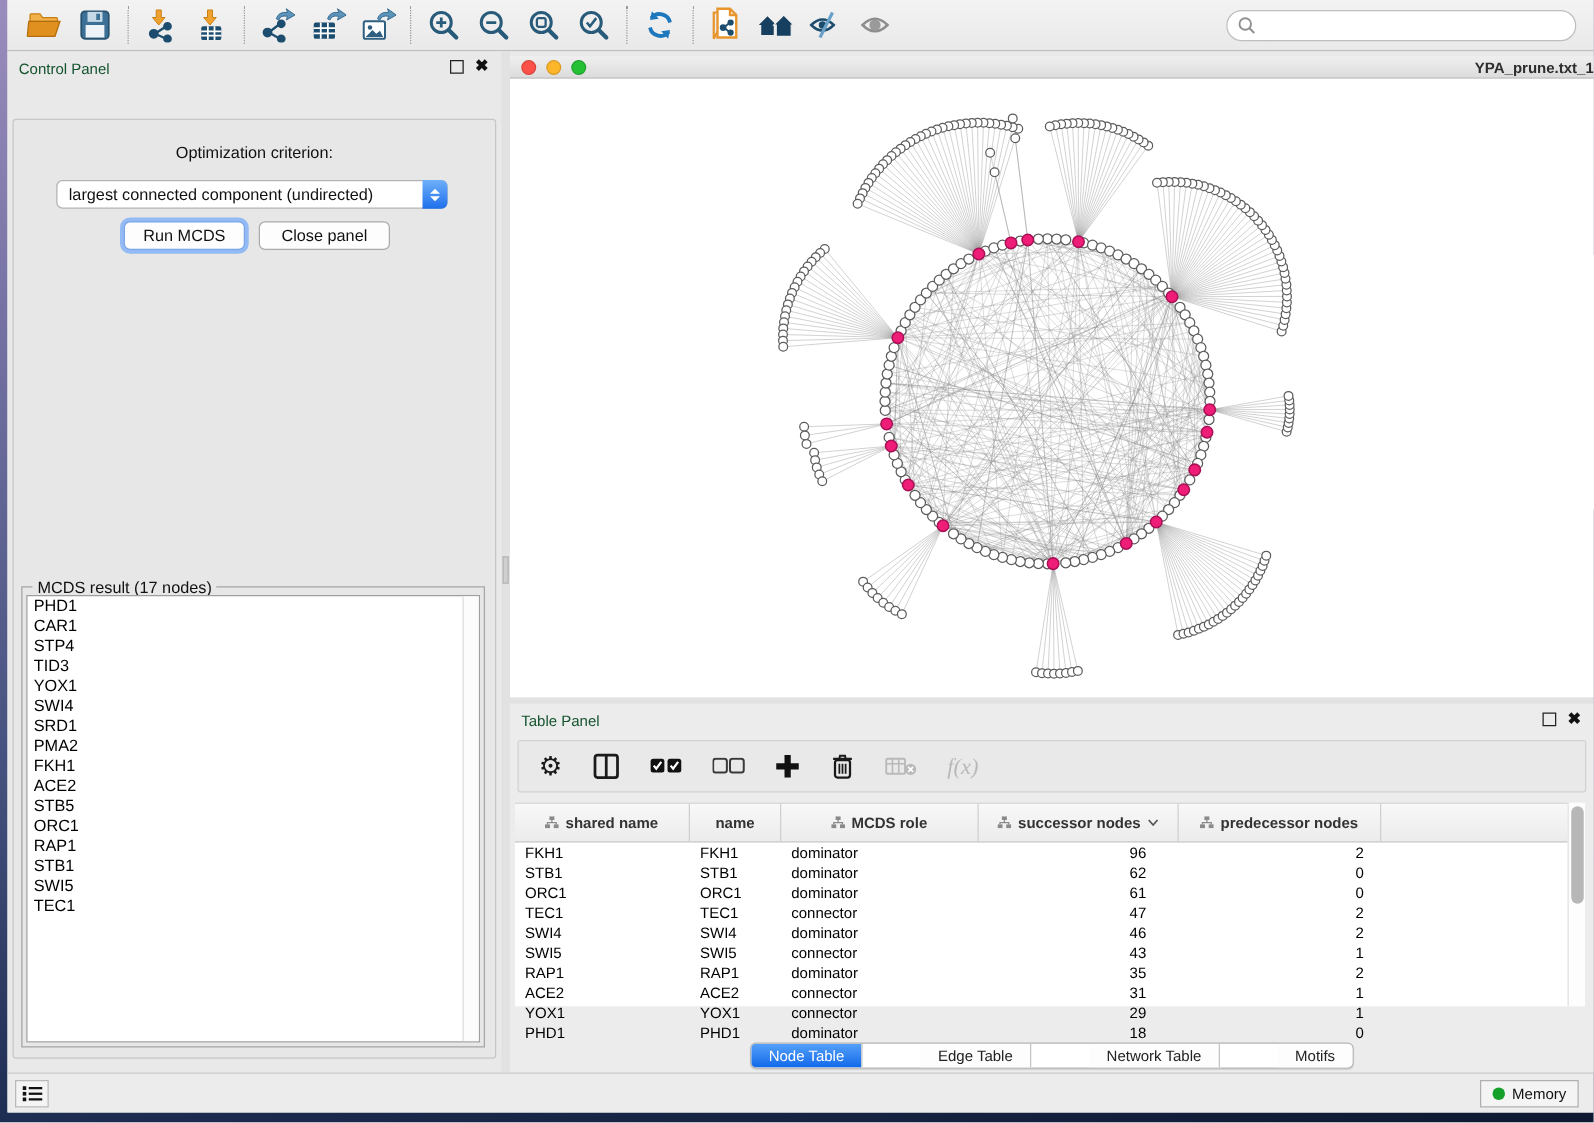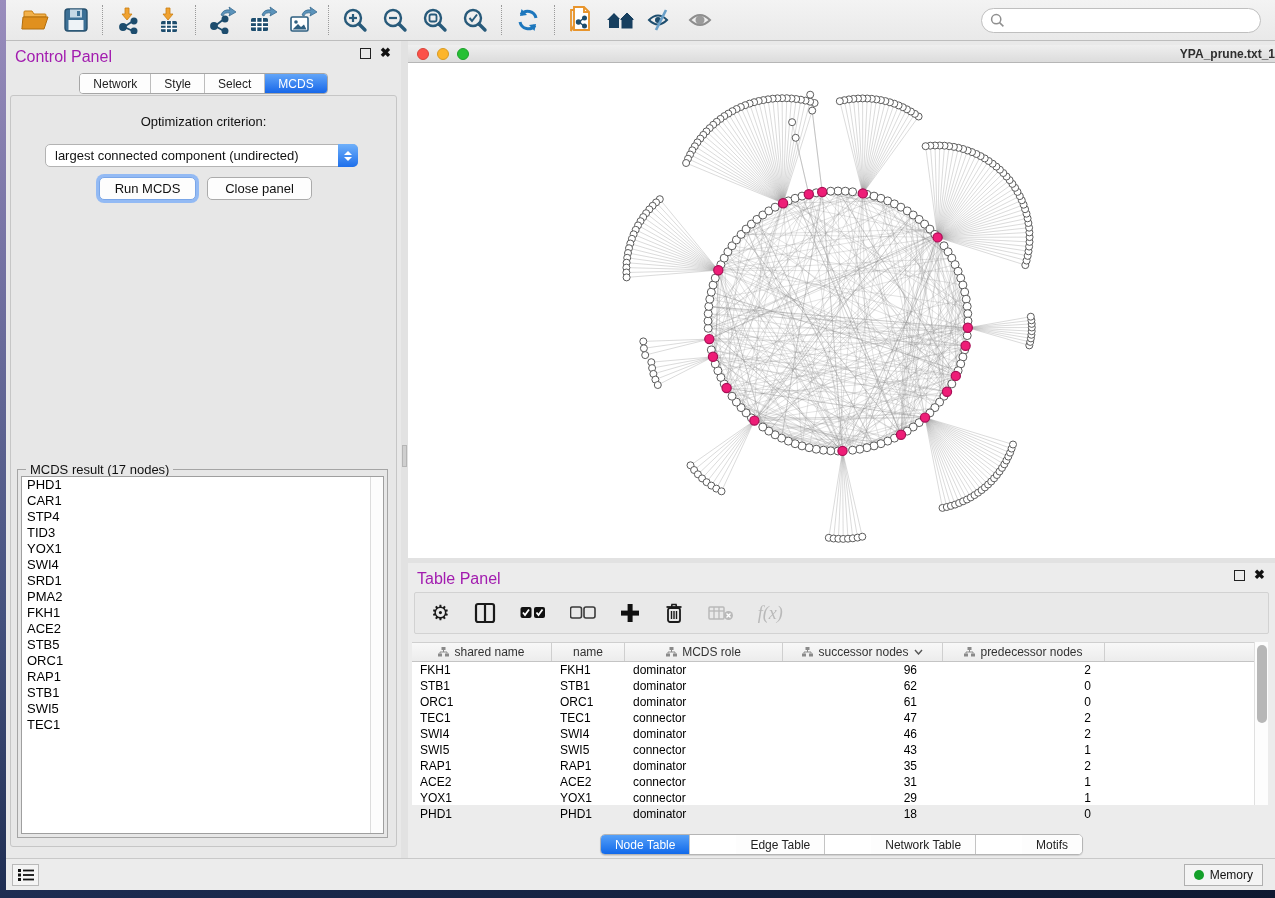--- a/index.html
+++ b/index.html
@@ -14,21 +14,21 @@
     display:flex; align-items:center; padding-left:10px; }
   .tb-btn { width:40px; height:34px; display:flex; align-items:center; justify-content:center; cursor:default; }
   .tb-sep { width:1px; height:30px; border-left:1px dotted #9a9a9a; margin:0 6px; }
   .search-wrap { position:absolute; right:14px; top:8px; width:280px; height:25px; background:#fff;
     border:1px solid #bfbfbf; border-radius:13px; display:flex; align-items:center; padding-left:8px; }
   .search-wrap input { border:none; outline:none; flex:1; height:20px; font-size:12px; background:transparent; }
 
   
   .control-panel { position:absolute; left:0; top:41px; width:395px; bottom:32px; background:#e9e9e9; }
   .panel-head { position:relative; height:26px; }
-  .panel-title { position:absolute; left:9px; top:7px; font-size:16px; color:#a21caf; }
+  .panel-title { position:absolute; left:9px; top:7px; font-size:12px; color:#14532d; }
   .float-ic { position:absolute; top:7px; width:11px; height:11px; border:1.6px solid #222; }
   .close-ic { position:absolute; top:5px; font-size:13px; font-weight:bold; color:#111; line-height:13px; }
   .cp-float { right:30px; } .cp-close { right:10px; }
 
   .tabbar { position:absolute; left:0; right:0; top:32px; display:flex; justify-content:center; }
   .seg { display:flex; border:1px solid #a6a6a6; border-radius:4px; overflow:hidden; background:#fff; height:21px; }
   .seg .tab { padding:0 13px; font-size:12px; color:#222; display:flex; align-items:center; border-right:1px solid #bdbdbd; background:#fdfdfd; }
   .seg .tab:last-child { border-right:none; }
   .seg .tab.sel { background:linear-gradient(#62a5f8,#1767e9); color:#fff; }
 
@@ -71,21 +71,21 @@
 
   
   .table-panel { position:absolute; left:0; right:0; top:522px; bottom:0; background:#ececec; }
   .tp-float { right:30px; } .tp-close { right:10px; }
   .tp-toolbar { position:absolute; left:6px; right:6px; top:29px; height:42px; background:#e9e9e9;
     border:1px solid #d2d2d2; border-radius:2px; display:flex; align-items:center; padding-left:16px; gap:24px; }
   .tp-ic { display:flex; align-items:center; justify-content:center; height:30px; }
   .fx { font-family:"Liberation Serif", serif; font-style:italic; font-size:18px; color:#b9b9b9; }
 
   .ntable { position:absolute; left:4px; top:79px; width:856px; height:163px; background:#fff; }
-  .nt-head { display:flex; height:20px; background:linear-gradient(#f8f8f8,#ececec); border-top:1px solid #cfcfcf; border-bottom:1px solid #c4c4c4; }
+  .nt-head { display:flex; height:32px; background:linear-gradient(#f8f8f8,#ececec); border-top:1px solid #cfcfcf; border-bottom:1px solid #c4c4c4;font-weight:bold; }
   .nt-hcell { display:flex; align-items:center; justify-content:center; gap:5px; border-right:1px solid #cfcfcf;
     font-size:12px; color:#333; overflow:hidden; }
   .nt-hcell.filler { border-right:none; }
   .nt-body { position:relative; }
   .nt-row { display:flex; height:16px; align-items:center; font-size:12px; color:#000; }
   .nt-cell { overflow:hidden; white-space:nowrap; }
   .nt-scroll { position:absolute; right:0; top:0; width:14px; height:163px; background:#fdfdfd; border-left:1px solid #e0e0e0; }
   .nt-thumb { position:absolute; left:2px; top:3px; width:10px; height:78px; background:#b7b7b7; border-radius:5px; }
 
   .bottom-tabs { position:absolute; left:0; right:0; top:271px; display:flex; justify-content:center; }
@@ -262,28 +262,20 @@
       </svg>
       <input placeholder="" style="">
     </div>
   </div>
 
   <div class="control-panel">
     <div class="panel-head">
       <span class="panel-title">Control Panel</span>
       <span class="float-ic cp-float"></span>
       <span class="close-ic cp-close">✖</span>
-    </div>
-    <div class="tabbar">
-      <div class="seg" id="cp-tabs">
-            <div class="tab">Network</div>
-            <div class="tab">Style</div>
-            <div class="tab">Select</div>
-            <div class="tab sel">MCDS</div>
-          </div>
     </div>
     <div class="cp-content">
       <div class="opt-label">Optimization criterion:</div>
       <div class="select">
         <span class="val">largest connected component (undirected)</span>
         <span class="stepper">
               <i class="up"></i>
               <i class="dn"></i>
             </span>
       </div>

